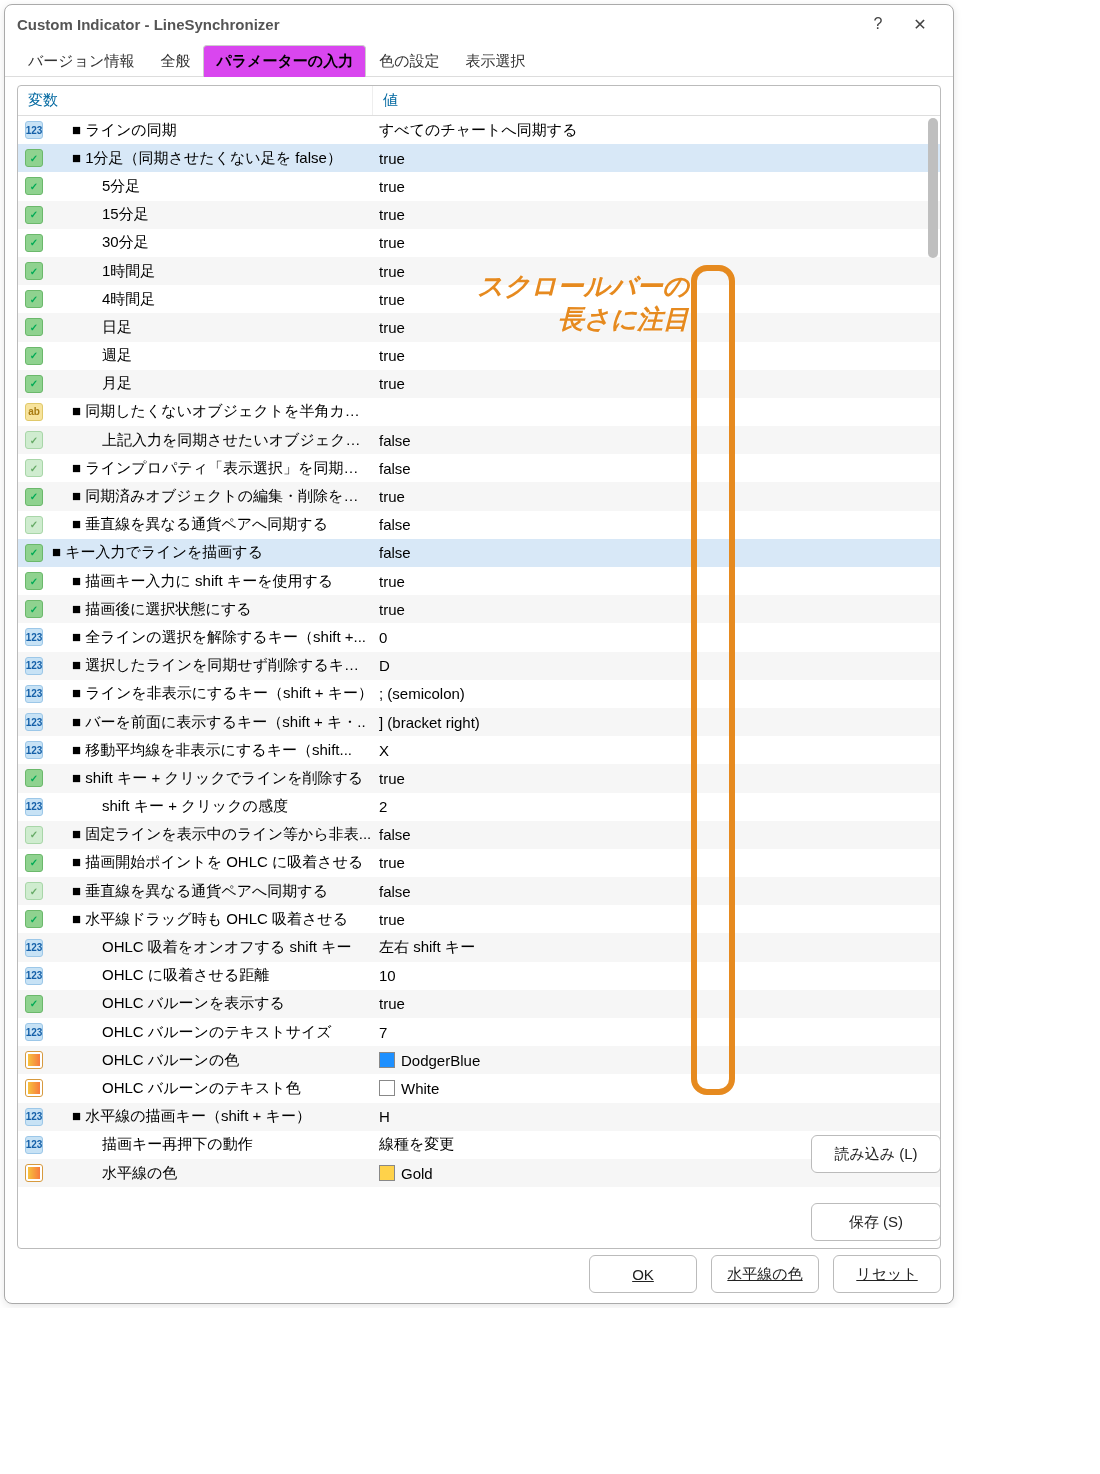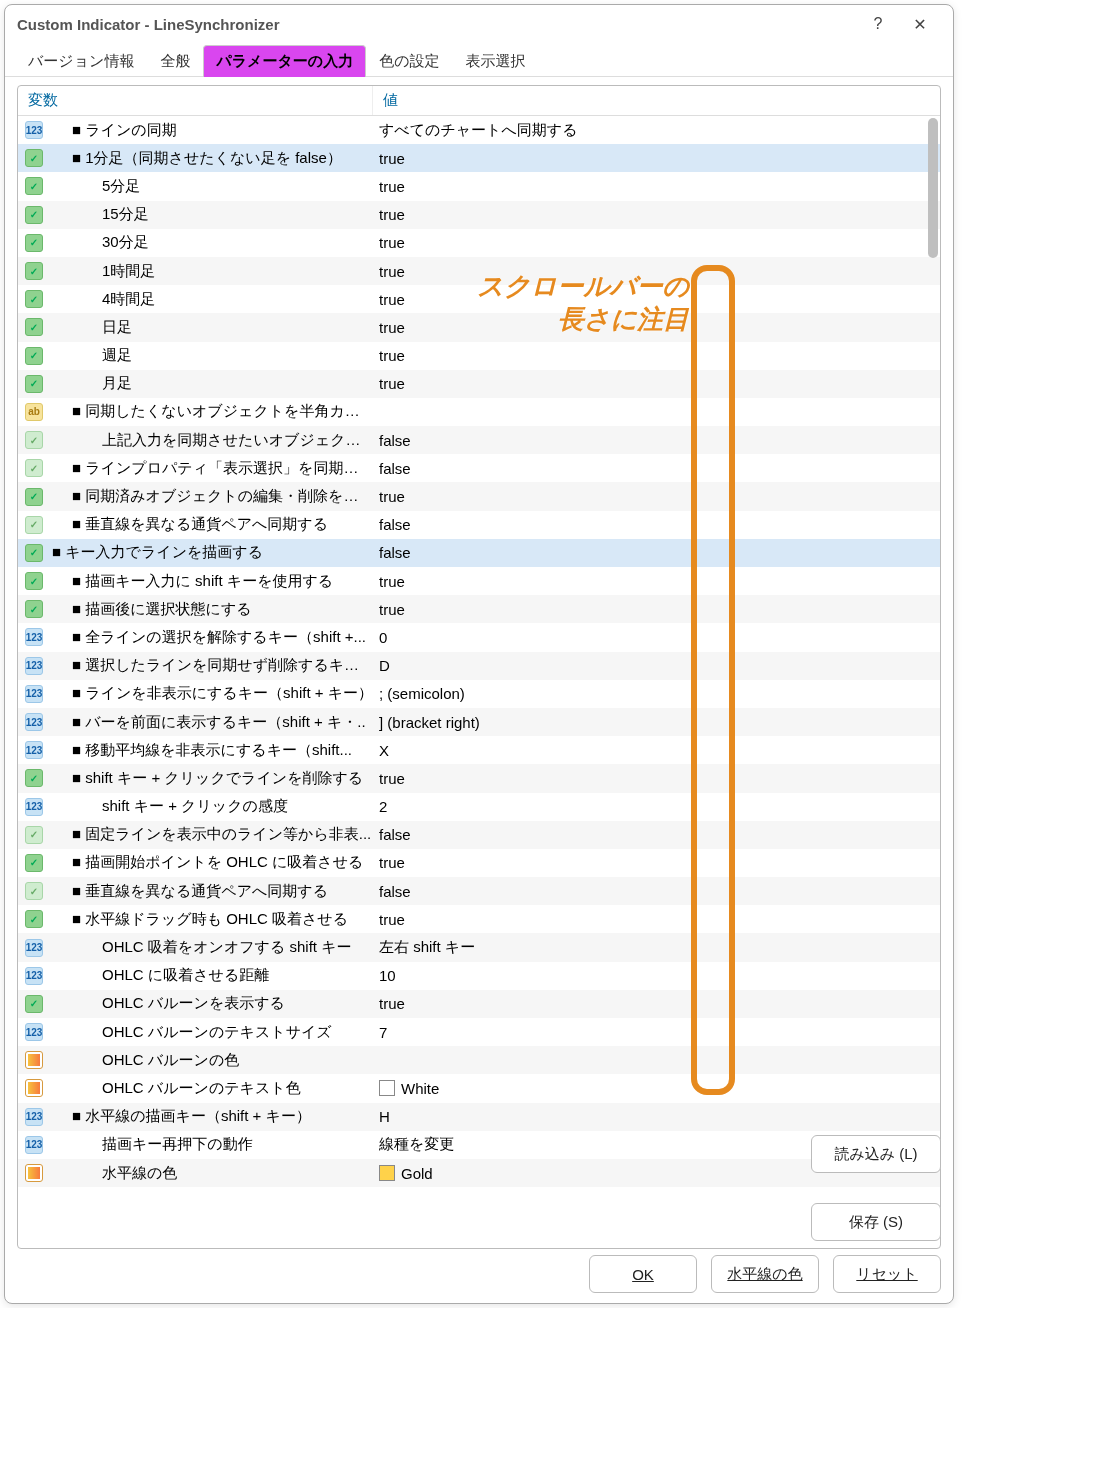--- a/index.html
+++ b/index.html
@@ -515,20 +515,24 @@
             <div class="var-cell indent-2">OHLC バルーンのテキストサイズ</div>
             <div class="val-cell">
               <span>7</span>
             </div>
           </div>
           <div class="row">
             <div class="icon-cell">
               <div class="ico ico-color"></div>
             </div>
             <div class="var-cell indent-2">OHLC バルーンの色</div>
+            <div class="val-cell">
+              <span class="swatch" style="background: rgb(30, 144, 255);"></span>
+              <span>DodgerBlue</span>
+            </div>
           </div>
           <div class="row">
             <div class="icon-cell">
               <div class="ico ico-color"></div>
             </div>
             <div class="var-cell indent-2">OHLC バルーンのテキスト色</div>
             <div class="val-cell">
               <span class="swatch" style="background: rgb(255, 255, 255);"></span>
               <span>White</span>
             </div>

